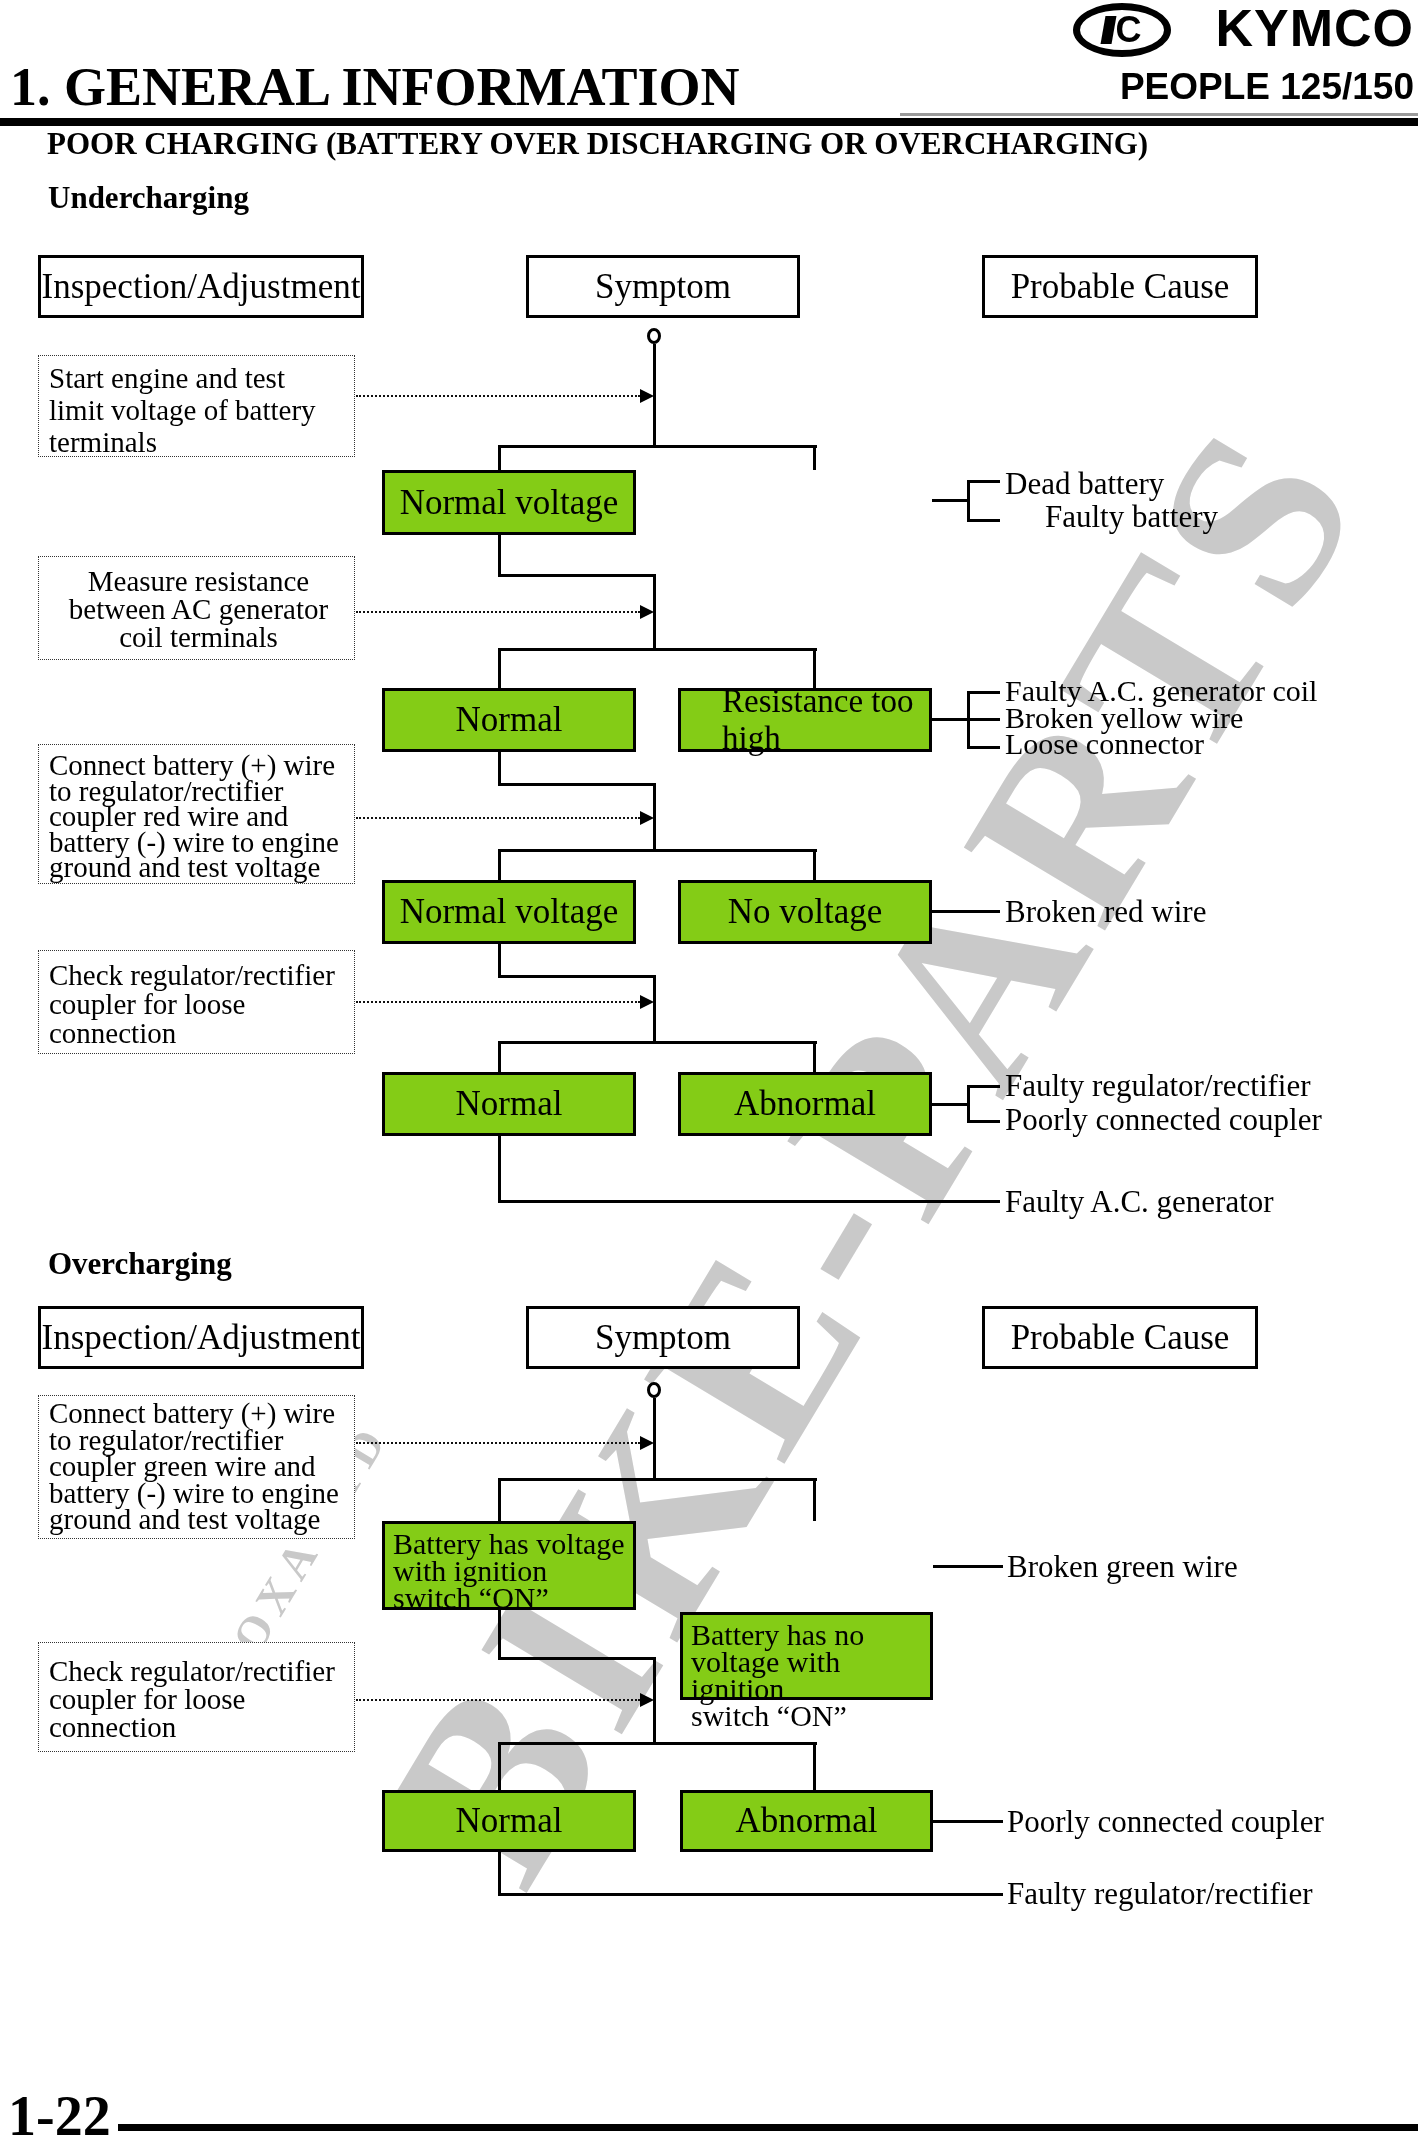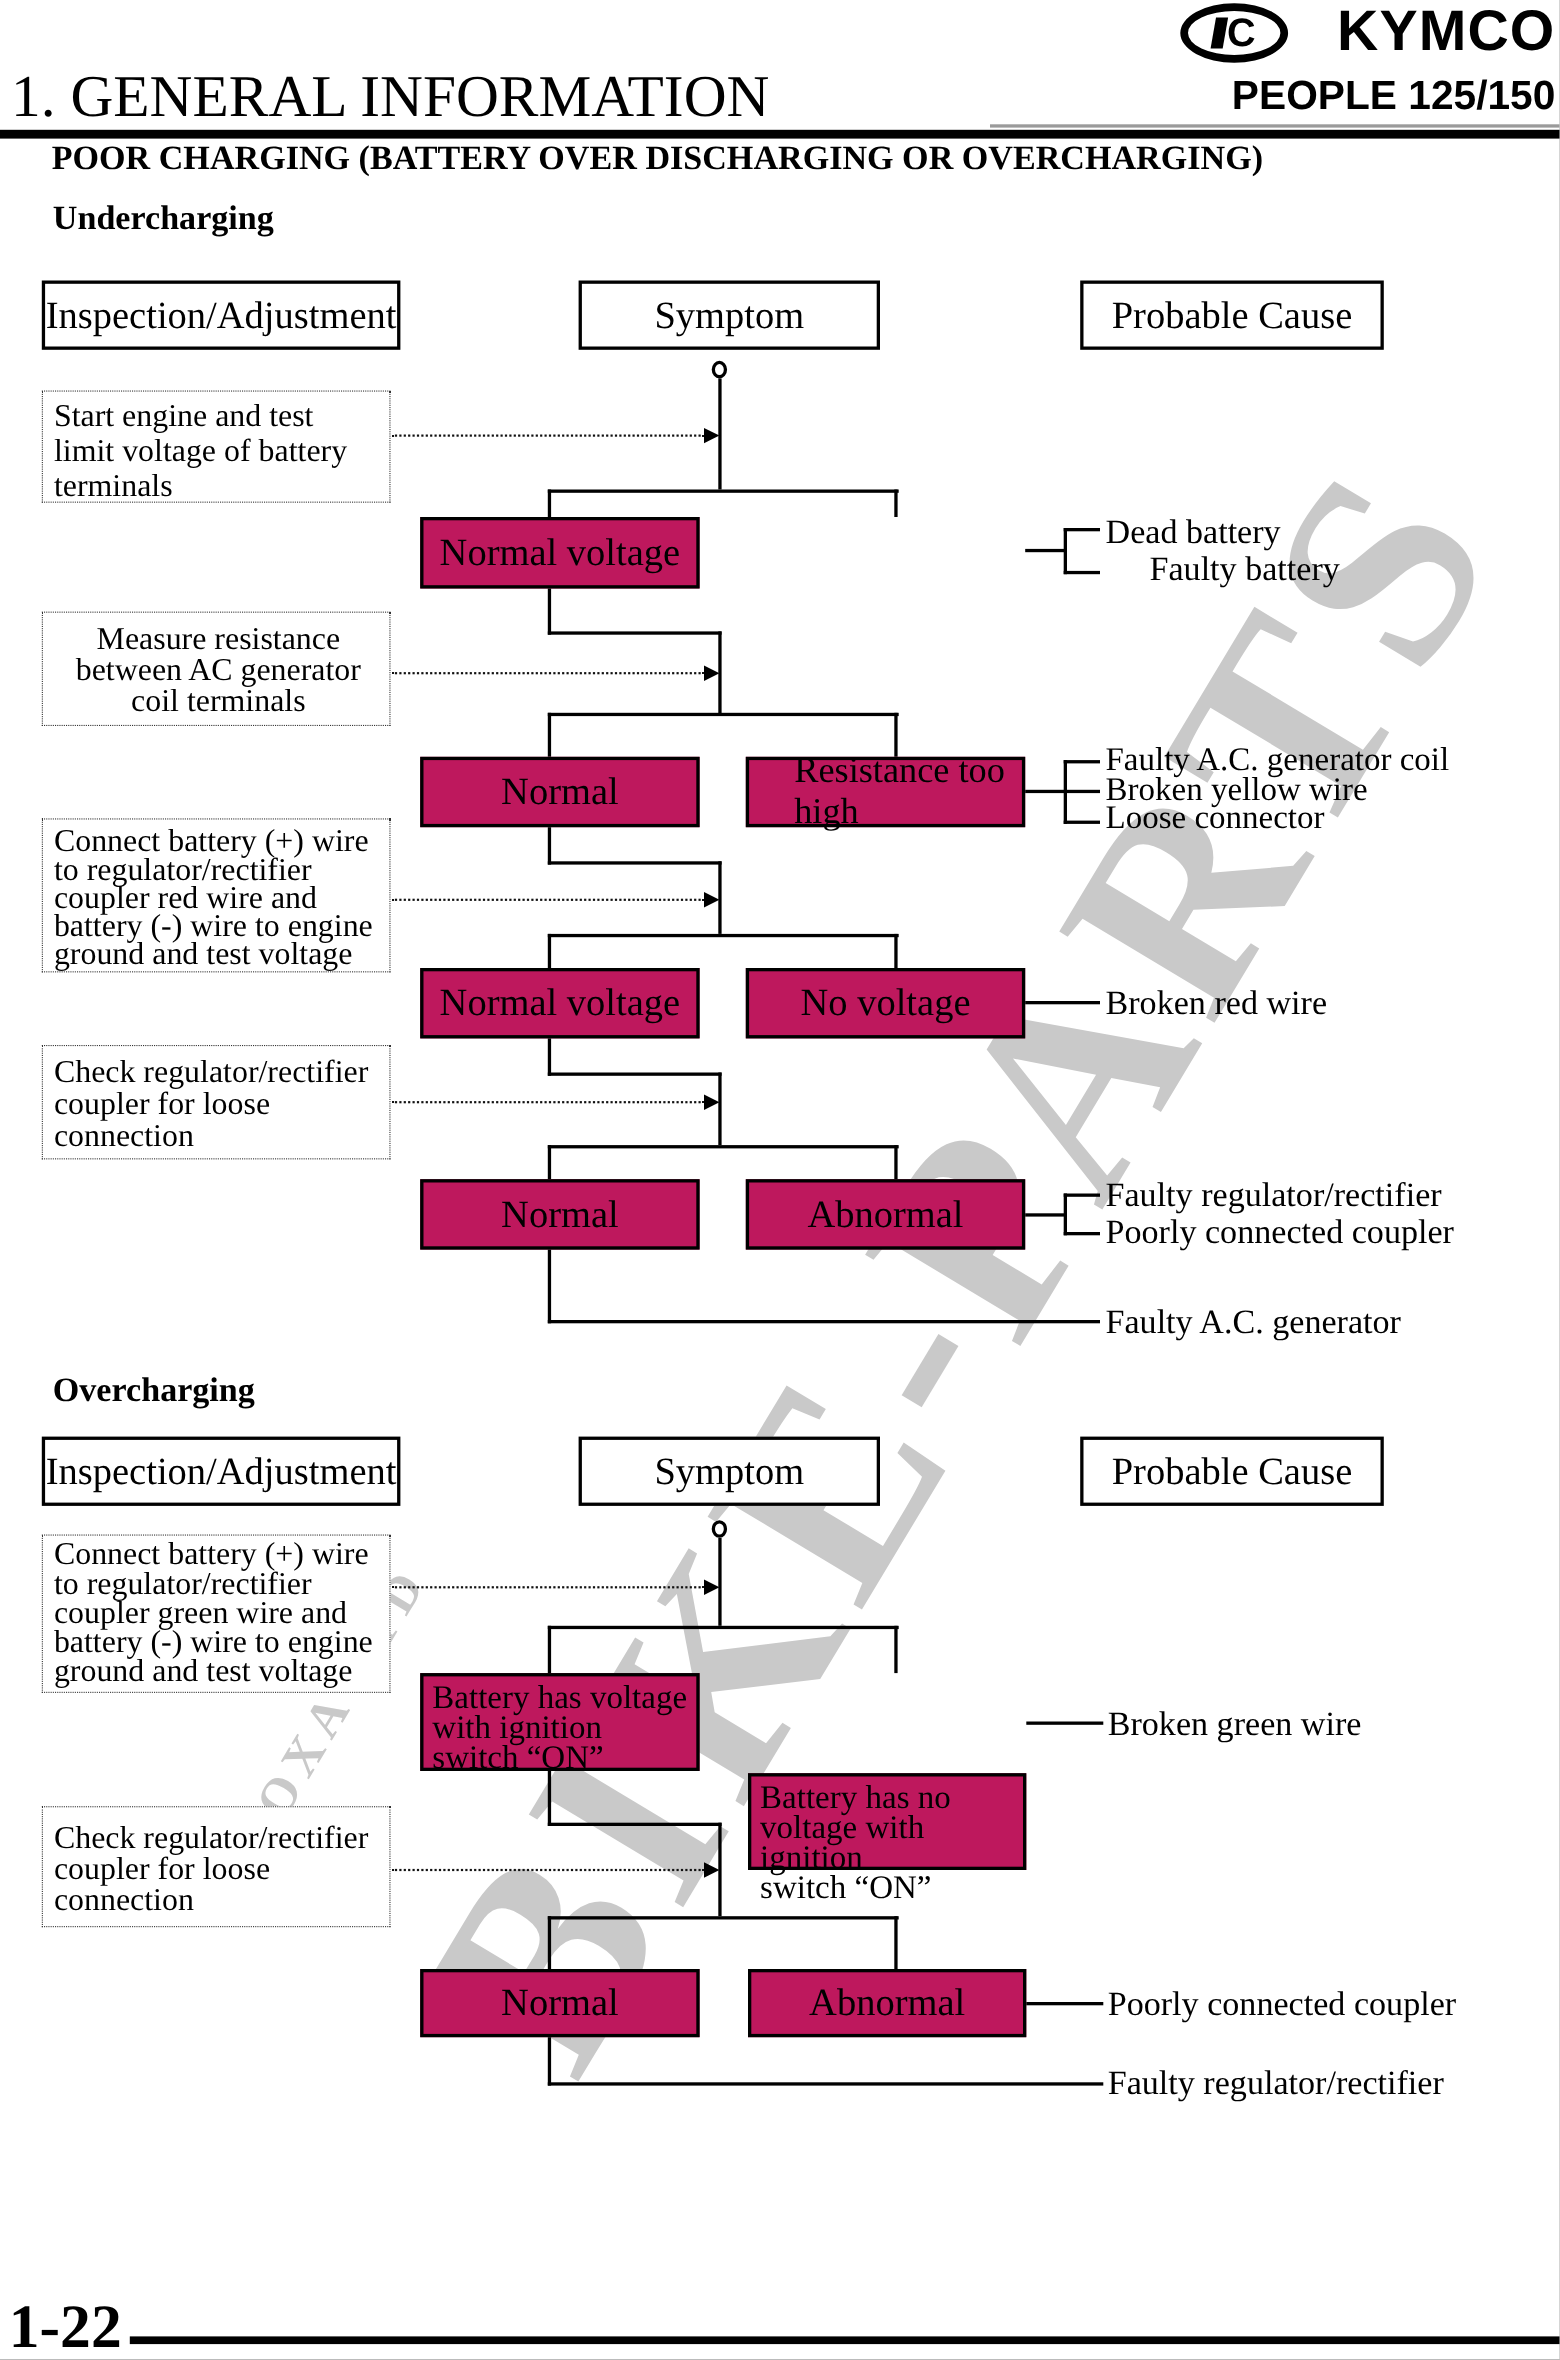--- a/index.html
+++ b/index.html
@@ -7,37 +7,37 @@
         font-family:"Liberation Serif",serif;color:#000;}
   
   .wm{position:absolute;left:50%;top:50%;z-index:0;color:#c9c9c9;font-weight:bold;
       white-space:nowrap;pointer-events:none;}
   .wm-big{left:875px;top:1150px;font-size:250px;letter-spacing:14px;
       transform:translate(-50%,-50%) rotate(-59deg);}
   .wm-small{left:300px;top:1555px;font-size:46px;letter-spacing:8px;
       transform:translate(-50%,-50%) rotate(-59deg);}
   .z{position:relative;z-index:1;}
   
-  .h-title{position:absolute;left:10px;top:56px;font-size:54px;font-weight:normal;letter-spacing:0px;}
+  .h-title{position:absolute;left:10px;top:56px;font-size:54px;font-weight:bold;letter-spacing:0px;}
   .brand{position:absolute;right:4px;top:-2px;font-family:"Liberation Sans",sans-serif;
          font-weight:900;font-size:52px;letter-spacing:1px;}
   .model{position:absolute;right:4px;top:66px;font-family:"Liberation Sans",sans-serif;
          font-weight:700;font-size:37px;}
   .logo{position:absolute;left:1073px;top:3px;width:84px;height:40px;border:7px solid #000;
         border-radius:50%;display:flex;align-items:center;justify-content:center;}
   .logo .bar{width:11px;height:28px;background:#000;transform:skewX(-10deg);margin-right:2px;}
   .logo .c{font-family:"Liberation Sans",sans-serif;font-weight:900;font-size:36px;line-height:28px;}
   .rule{position:absolute;left:0;top:118px;width:1418px;height:8px;background:#000;}
   .rule-gray{position:absolute;left:900px;top:113px;width:518px;height:3px;background:#9a9a9a;}
   .doc-title{position:absolute;left:47px;top:126px;font-size:31px;font-weight:bold;}
   .sec-title{position:absolute;font-size:31px;font-weight:bold;}
   
   .hb{position:absolute;border:3px solid #000;background:#fff;display:flex;align-items:center;
       justify-content:center;font-size:35px;box-sizing:border-box;}
-  .fb{position:absolute;border:3px solid #000;background:#be185d;box-sizing:border-box;}
+  .fb{position:absolute;border:3px solid #000;background:#84cc16;box-sizing:border-box;}
   .fb.center{display:flex;align-items:center;justify-content:center;font-size:35px;}
   .fb.multi{font-size:31px;line-height:31px;padding:4px 4px 0 10px;white-space:pre-line;}
   .fb.multi3{font-size:30px;line-height:27px;padding:6px 4px 0 8px;white-space:pre-line;}
   .db{position:absolute;border:1px dotted #333;background:#fff;box-sizing:border-box;
       font-size:29px;padding:6px 6px 0 10px;white-space:pre-line;}
   
   .hl{position:absolute;height:3px;background:#000;}
   .vl{position:absolute;width:3px;background:#000;}
   .dot{position:absolute;height:0;border-top:2px dotted #111;}
   .ah{position:absolute;width:0;height:0;border-left:14px solid #000;

